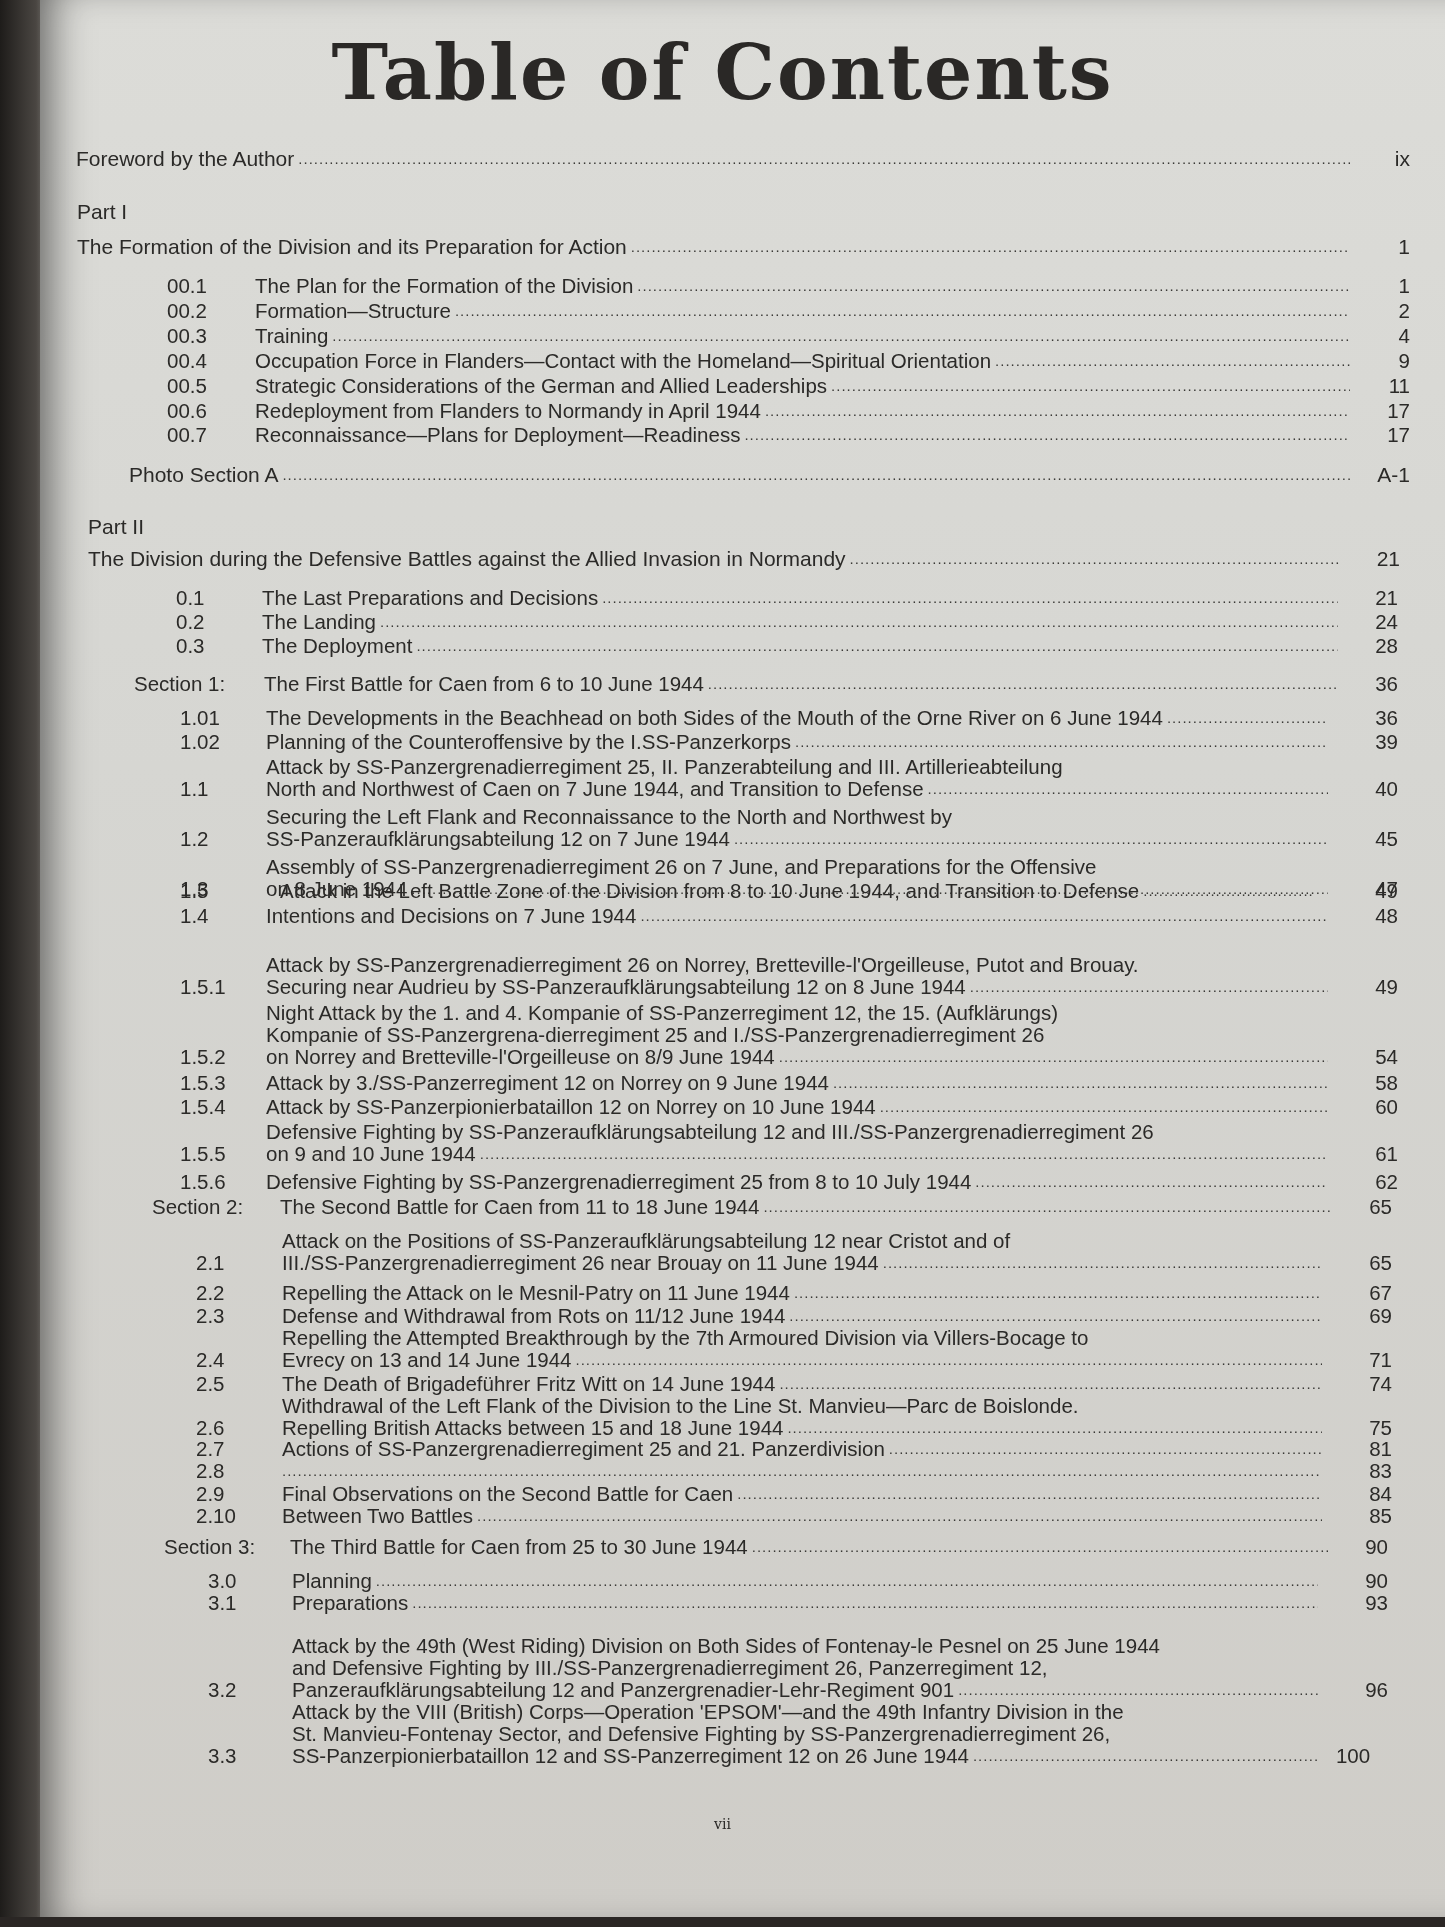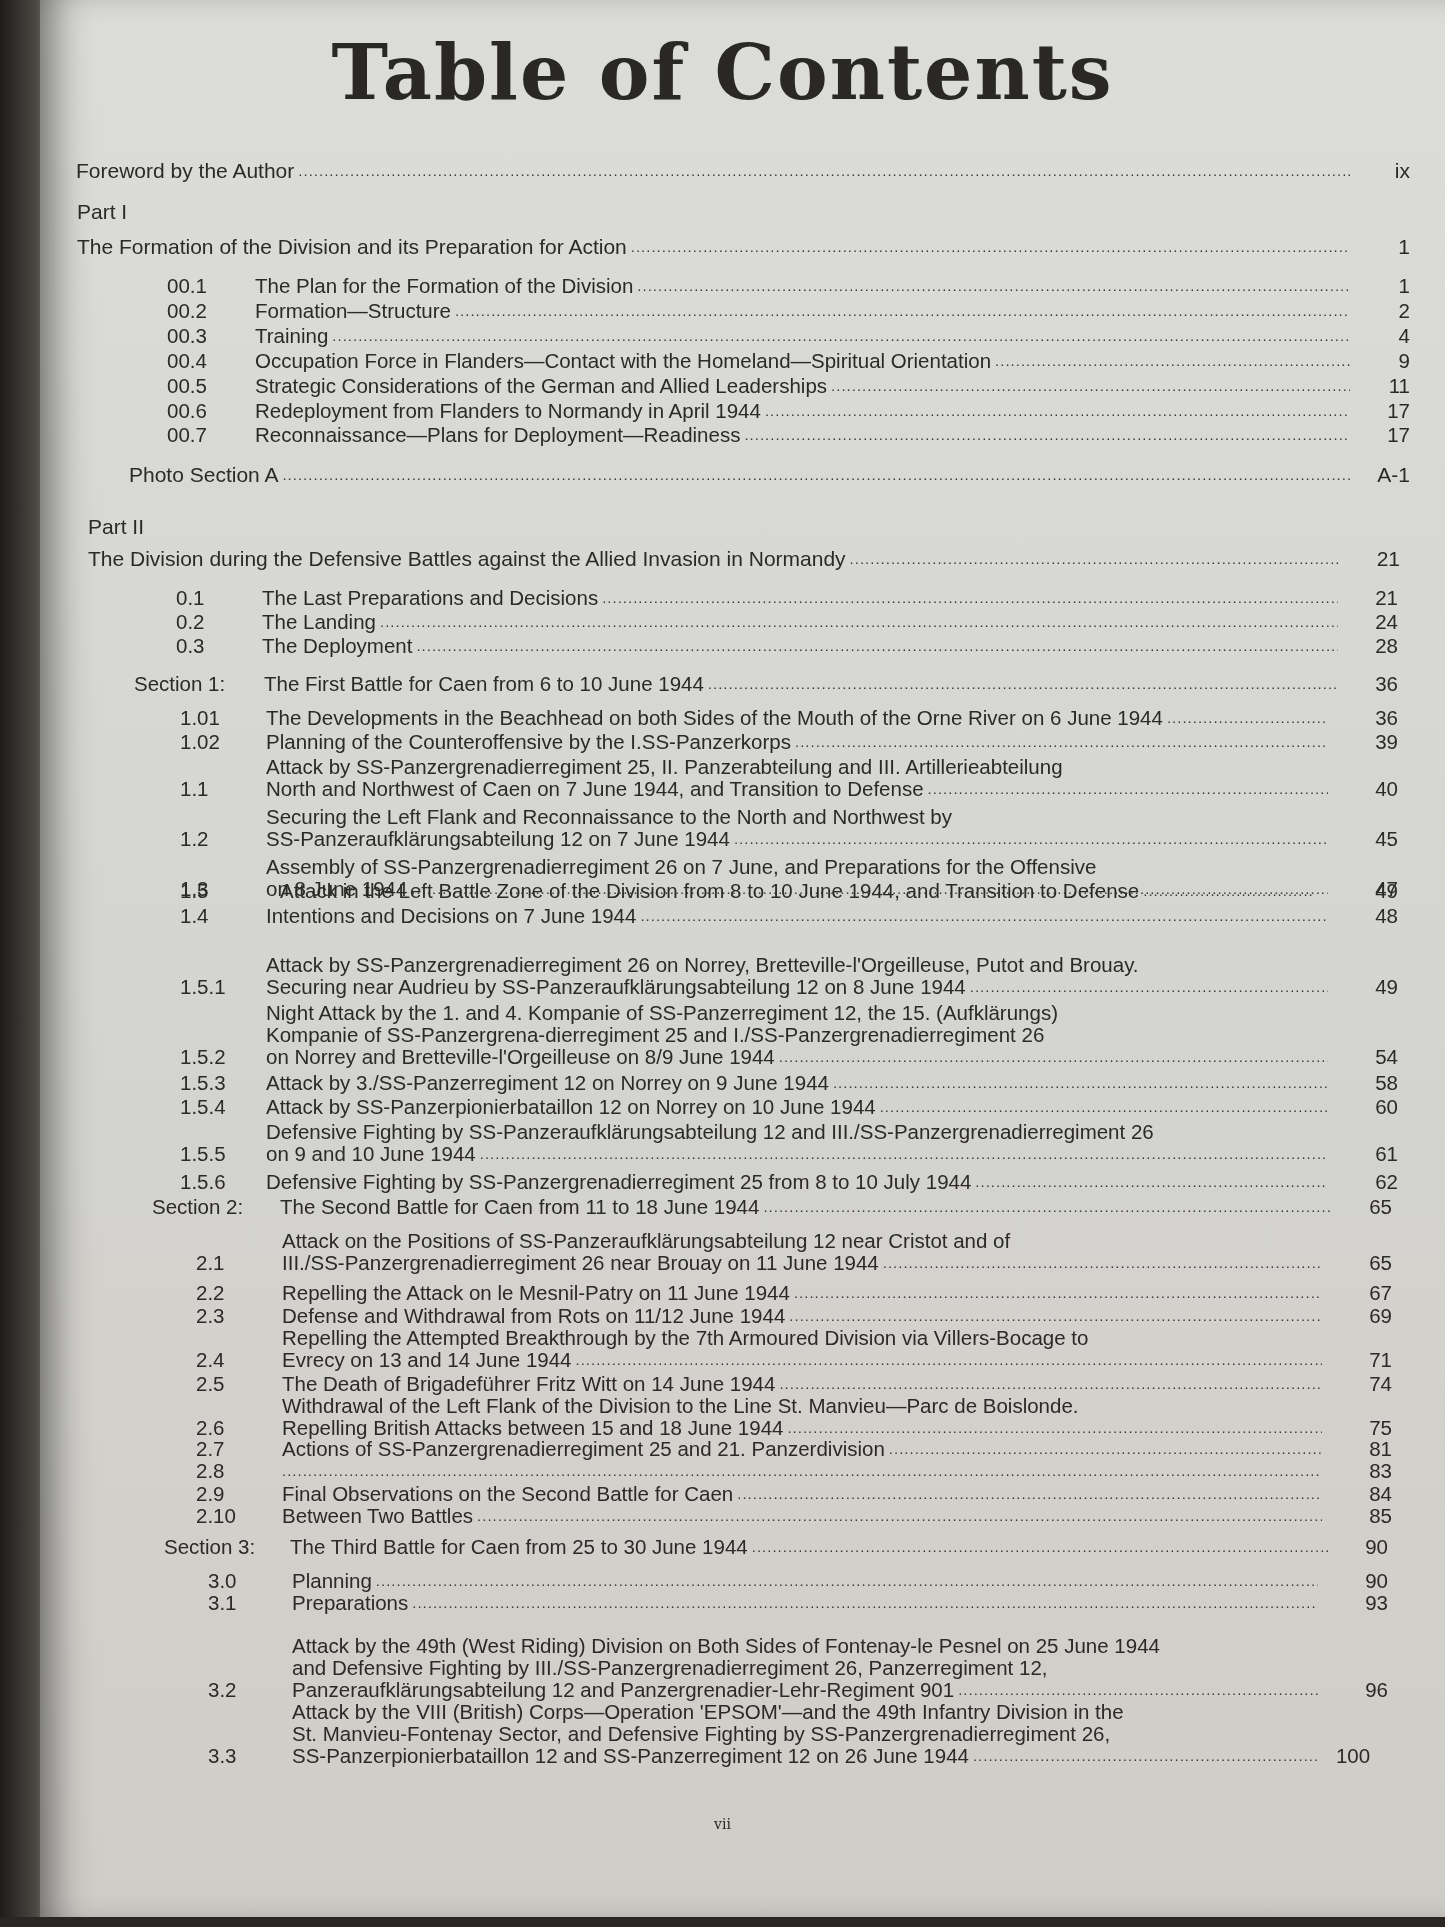--- a/index.html
+++ b/index.html
@@ -49,21 +49,21 @@
 <div class="title">Table of Contents</div>
 
 <div id="toc">
     <div class="row" style="top: 148px; left: 76px; width: 1334px; font-size: 21px;">
       <span class="txt">
         <span class="last">
           <span class="t">Foreword by the Author</span>
           <span class="dots"></span>
         </span>
       </span>
-      <span class="pg" style="width: 60px; margin-top: 12px;">ix</span>
+      <span class="pg" style="width: 60px;">ix</span>
     </div>
     <div class="head" style="top: 200px; left: 77px;">Part I</div>
     <div class="row" style="top: 236px; left: 77px; width: 1333px; font-size: 21px;">
       <span class="txt">
         <span class="last">
           <span class="t">The Formation of the Division and its Preparation for Action</span>
           <span class="dots"></span>
         </span>
       </span>
       <span class="pg" style="width: 60px;">1</span>

